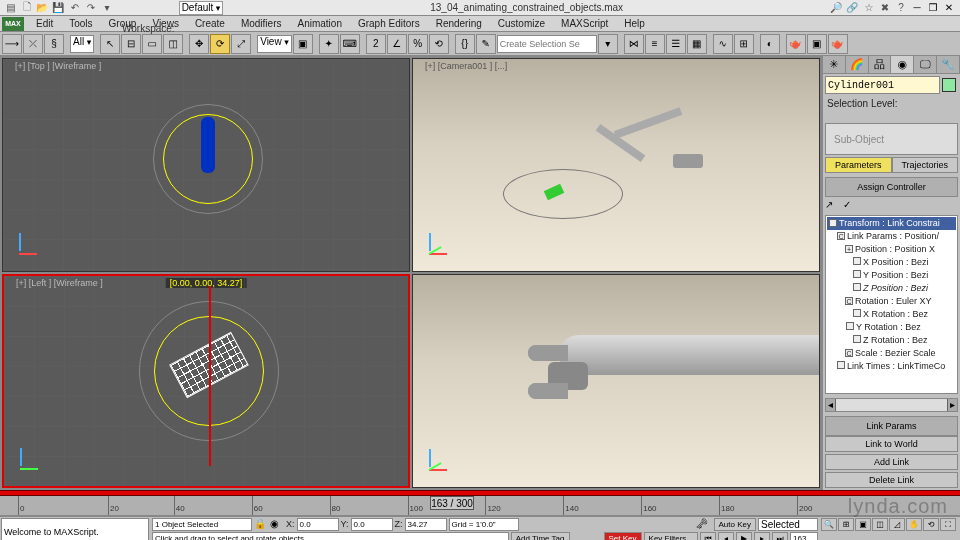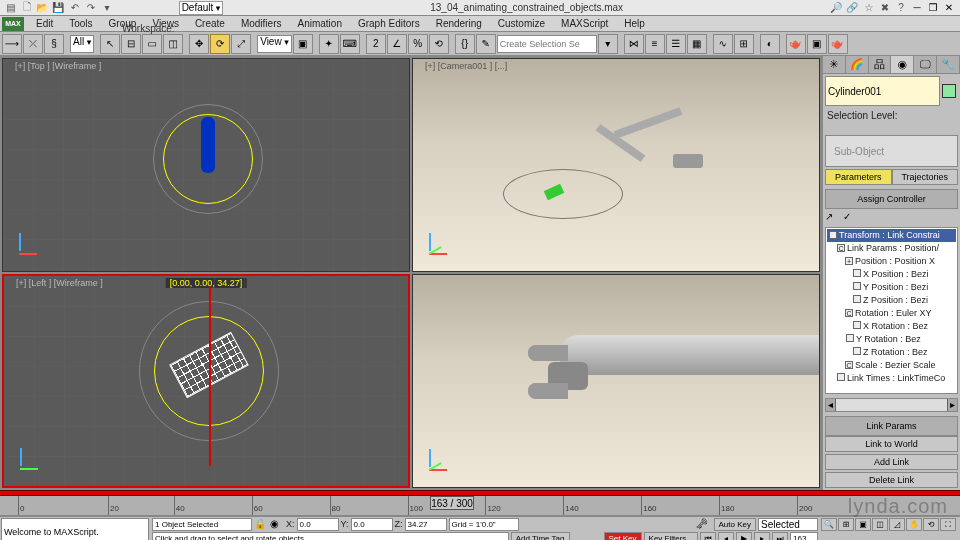--- a/index.html
+++ b/index.html
@@ -43,21 +43,21 @@
 .axis .ax-x { position: absolute; width: 18px; height: 2px; background: #f44; left: 8px; bottom: 8px; }
 .axis .ax-y { position: absolute; width: 14px; height: 2px; background: #4f4; left: 8px; bottom: 8px; transform: rotate(-30deg); transform-origin: left; }
 
 .gizmo-circle { position: absolute; border: 1px solid #888; border-radius: 50%; }
 .coord-readout { position: absolute; top: 2px; left: 50%; transform: translateX(-50%); color: #ff0; font-size: 9px; background: #333; padding: 0 4px; }
 
 .right-panel { width: 138px; background: #c0c0c0; border-left: 1px solid #888; display: flex; flex-direction: column; overflow: hidden; }
 .rp-tabs { display: flex; height: 18px; background: #b0b0b0; border-bottom: 1px solid #888; }
 .rp-tab { flex: 1; display: flex; align-items: center; justify-content: center; cursor: pointer; border-right: 1px solid #888; font-size: 11px; }
 .rp-tab.active { background: #d0d0d0; }
-.rp-namefield { margin: 2px; height: 16px; background: #fff8d0; border: 1px solid #888; padding: 14px 2px; font-size: 10px; display: flex; align-items: center; }
+.rp-namefield { margin: 2px; height: 16px; background: #fff8d0; border: 1px solid #888; padding: 8px 2px; font-size: 10px; display: flex; align-items: center; font-family: Liberation Mono, monospace; }
 .rp-color { width: 14px; height: 14px; background: #8fe8a0; border: 1px solid #333; display: inline-block; margin: 2px; }
 .rp-section-label { font-size: 10px; padding: 2px 4px; color: #222; }
 .rp-subobj { margin: 12px 2px 2px 2px; height: 32px; background: #ddd; border: 1px solid #888; padding: 0 8px; font-size: 9px; display: flex; align-items: center; color: #888; }
 .rp-btns { display: flex; margin: 0 2px 2px 2px; gap: 0; }
 .rp-btn { flex: 1; height: 16px; border: 1px solid #888; display: flex; align-items: center; justify-content: center; font-size: 9px; cursor: pointer; }
 .rp-btn.yellow { background: #f0e060; }
 .rp-btn.gray { background: #c8c8c8; }
 .rp-rollout-hdr { height: 20px; background: #b0b0b0; border: 1px solid #888; margin: 2px 2px 0 2px; display: flex; align-items: center; justify-content: center; font-size: 9px; }
 .rp-tree { flex: 1; margin: 0 2px 2px 2px; background: #fff; border: 1px solid #888; overflow: hidden; padding: 1px; }
 .rp-tree-item { font-size: 9px; padding: 0 2px; white-space: nowrap; overflow: hidden; line-height: 13px; color: #222; }
@@ -259,21 +259,21 @@
     <div style="display:flex;margin:2px 2px 0 2px;gap:2px">
       <div class="tbtn" style="width:16px;height:16px">↗</div>
       <div class="tbtn" style="width:16px;height:16px">✓</div>
     </div>
     <div class="rp-tree" id="rp-tree">
         <div class="rp-tree-item hl" style="padding-left: 2px;"><span class="box">-</span>Transform : Link Constrai</div>
         <div class="rp-tree-item" style="padding-left: 10px;"><span class="box">C</span>Link Params : Position/</div>
         <div class="rp-tree-item" style="padding-left: 18px;"><span class="box">+</span>Position : Position X</div>
         <div class="rp-tree-item" style="padding-left: 26px;"><span class="box"></span>X Position : Bezi</div>
         <div class="rp-tree-item" style="padding-left: 26px;"><span class="box"></span>Y Position : Bezi</div>
-        <div class="rp-tree-item" style="padding-left: 26px;"><span class="box"></span>Z Position : Bezi</div>
+        <div class="rp-tree-item" style="padding-left: 26px; font-style: italic;"><span class="box"></span>Z Position : Bezi</div>
         <div class="rp-tree-item" style="padding-left: 18px;"><span class="box">C</span>Rotation : Euler XY</div>
         <div class="rp-tree-item" style="padding-left: 26px;"><span class="box"></span>X Rotation : Bez</div>
         <div class="rp-tree-item" style="padding-left: 19px;"><span class="box"></span>Y Rotation : Bez</div>
         <div class="rp-tree-item" style="padding-left: 26px;"><span class="box"></span>Z Rotation : Bez</div>
         <div class="rp-tree-item" style="padding-left: 18px;"><span class="box">C</span>Scale : Bezier Scale</div>
         <div class="rp-tree-item" style="padding-left: 10px;"><span class="box"></span>Link Times : LinkTimeCo</div>
       </div>
     <div style="height:14px;margin:2px;border:1px solid #888;background:#ddd;position:relative">
       <div style="position:absolute;left:0;width:10px;height:100%;background:#aaa;border-right:1px solid #666;text-align:center">◂</div>
       <div style="position:absolute;right:0;width:10px;height:100%;background:#aaa;border-left:1px solid #666;text-align:center">▸</div>

